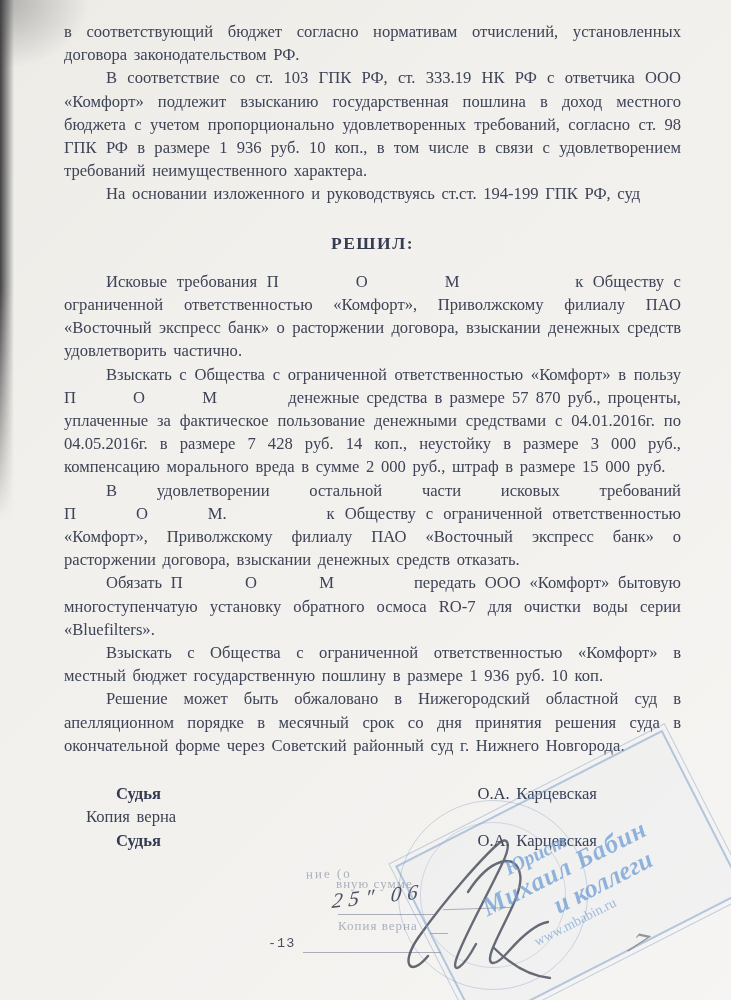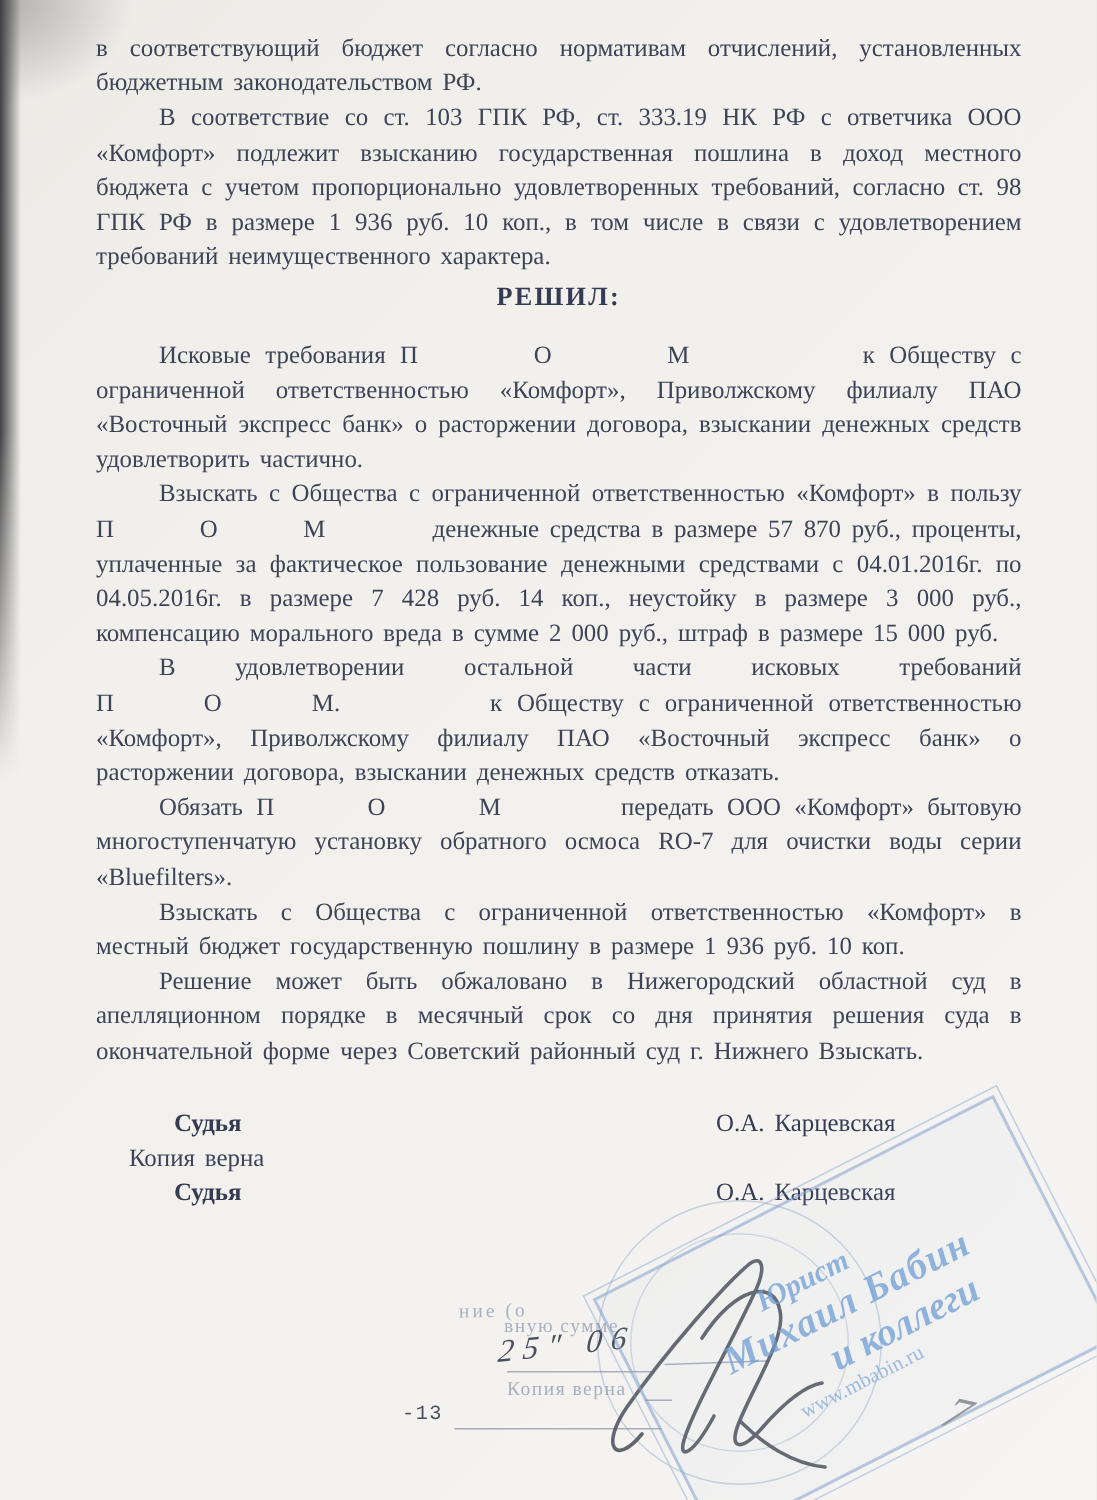--- a/index.html
+++ b/index.html
@@ -25,21 +25,21 @@
   }
   
   .content{
     position:absolute;left:64px;top:20px;width:617px;
     font-size:16.6px;line-height:23.2px;color:#3e4356;
     text-align:justify;word-spacing:2.5px;
   }
   .para{margin:0;text-indent:42px;}
   .para.no-indent{text-indent:0;}
   .heading{
-    margin:4px 0 15px 0;text-align:center;font-size:17.5px;
+    margin:26px 0 15px 0;text-align:center;font-size:17.5px;
     font-weight:bold;color:#353b52;letter-spacing:1.5px;text-indent:0;
   }
   .sig-block{margin-top:25px;}
   .sig-row{display:flex;align-items:center;}
   .sig-label{margin-left:52px;font-weight:bold;color:#353b52;}
   .sig-label.copy{margin-left:22px;font-weight:normal;color:#3e4356;}
   .sig-name{margin-left:auto;margin-right:84px;font-weight:normal;color:#353b52;}
   
   .seal-outer{
     position:absolute;left:398px;top:800px;width:188px;height:188px;
@@ -89,29 +89,30 @@
 </style>
 </head>
 <body>
 
 <div class="page">
 
   <div class="edge-shadow"></div>
   <div class="corner-shade"></div>
 
   <div class="content">
-    <p class="para no-indent">в соответствующий бюджет согласно нормативам отчислений, установленных бюджетным законодательством РФ.</p>
+    <p class="para no-indent">в соответствующий бюджет согласно нормативам отчислений, установленных договора законодательством РФ.</p>
     <p class="para">В соответствие со ст. 103 ГПК РФ, ст. 333.19 НК РФ с ответчика ООО «Комфорт» подлежит взысканию государственная пошлина в доход местного бюджета с учетом пропорционально удовлетворенных требований, согласно ст. 98 ГПК РФ в размере 1&nbsp;936 руб. 10 коп., в том числе в связи с удовлетворением требований неимущественного характера.</p>
+    <p class="para">На основании изложенного и руководствуясь ст.ст. 194-199 ГПК РФ, суд</p>
     <p class="para heading">РЕШИЛ:</p>
     <p class="para">Исковые требования П&nbsp;&nbsp;&nbsp;&nbsp;&nbsp;&nbsp;&nbsp;&nbsp;О&nbsp;&nbsp;&nbsp;&nbsp;&nbsp;&nbsp;&nbsp;&nbsp;М&nbsp;&nbsp;&nbsp;&nbsp;&nbsp;&nbsp;&nbsp;&nbsp;&nbsp;&nbsp;&nbsp;&nbsp;к Обществу с ограниченной ответственностью «Комфорт», Приволжскому филиалу ПАО «Восточный экспресс банк» о расторжении договора, взыскании денежных средств удовлетворить частично.</p>
     <p class="para">Взыскать с Общества с ограниченной ответственностью «Комфорт» в пользу П&nbsp;&nbsp;&nbsp;&nbsp;&nbsp;&nbsp;&nbsp;&nbsp;О&nbsp;&nbsp;&nbsp;&nbsp;&nbsp;&nbsp;&nbsp;&nbsp;М&nbsp;&nbsp;&nbsp;&nbsp;&nbsp;&nbsp;&nbsp;&nbsp;&nbsp;&nbsp;денежные средства в размере 57&nbsp;870 руб., проценты, уплаченные за фактическое пользование денежными средствами с 04.01.2016г. по 04.05.2016г. в размере 7&nbsp;428 руб. 14 коп., неустойку в размере 3&nbsp;000 руб., компенсацию морального вреда в сумме 2&nbsp;000 руб., штраф в размере 15&nbsp;000 руб.</p>
     <p class="para">В удовлетворении остальной части исковых требований П&nbsp;&nbsp;&nbsp;&nbsp;&nbsp;&nbsp;О&nbsp;&nbsp;&nbsp;&nbsp;&nbsp;&nbsp;М.&nbsp;&nbsp;&nbsp;&nbsp;&nbsp;&nbsp;&nbsp;&nbsp;&nbsp;&nbsp;к Обществу с ограниченной ответственностью «Комфорт», Приволжскому филиалу ПАО «Восточный экспресс банк» о расторжении договора, взыскании денежных средств отказать.</p>
     <p class="para">Обязать П&nbsp;&nbsp;&nbsp;&nbsp;&nbsp;&nbsp;&nbsp;О&nbsp;&nbsp;&nbsp;&nbsp;&nbsp;&nbsp;&nbsp;М&nbsp;&nbsp;&nbsp;&nbsp;&nbsp;&nbsp;&nbsp;&nbsp;&nbsp;передать ООО «Комфорт» бытовую многоступенчатую установку обратного осмоса RO-7 для очистки воды серии «Bluefilters».</p>
     <p class="para">Взыскать с Общества с ограниченной ответственностью «Комфорт» в местный бюджет государственную пошлину в размере 1&nbsp;936 руб. 10 коп.</p>
-    <p class="para">Решение может быть обжаловано в Нижегородский областной суд в апелляционном порядке в месячный срок со дня принятия решения суда в окончательной форме через Советский районный суд г. Нижнего Взыскать.</p>
+    <p class="para">Решение может быть обжаловано в Нижегородский областной суд в апелляционном порядке в месячный срок со дня принятия решения суда в окончательной форме через Советский районный суд г. Нижнего Новгорода.</p>
 
     <div class="sig-block">
       <div class="sig-row">
         <span class="sig-label">Судья</span>
         <span class="sig-name">О.А. Карцевская</span>
       </div>
       <div class="sig-row">
         <span class="sig-label copy">Копия верна</span>
       </div>
       <div class="sig-row">

